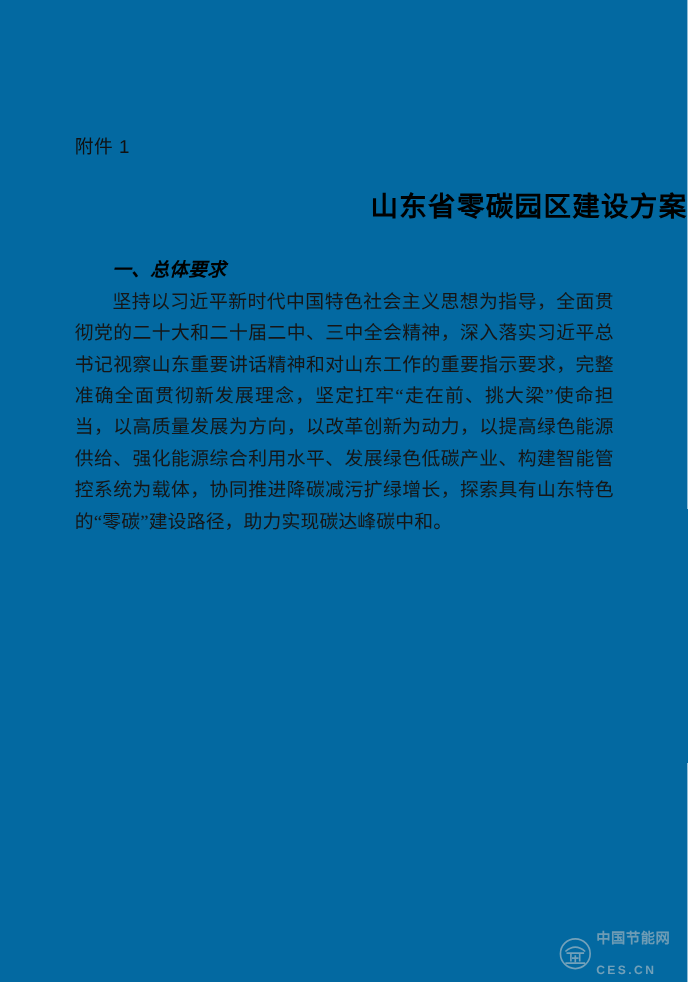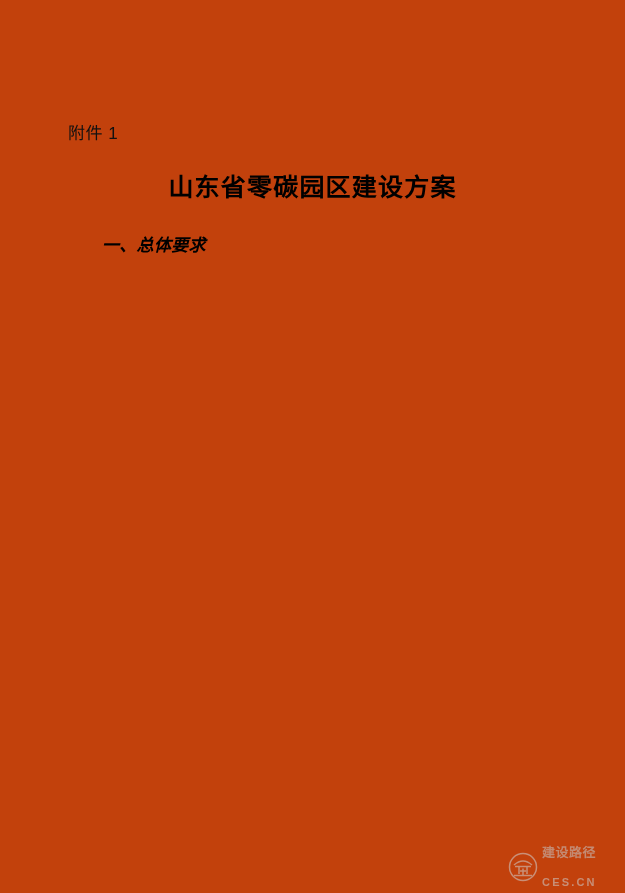--- a/index.html
+++ b/index.html
@@ -13,42 +13,42 @@
     position: relative;
     overflow: hidden;
     font-family: "Liberation Serif", "DejaVu Serif", serif;
     color: #1a1a1a;
     -webkit-font-smoothing: antialiased;
   }
 
   .page {
     position: absolute;
     inset: 0;
-    background: #c2410c;
+    background: #0369a1;
   }
 
   
   .attachment-label {
     position: absolute;
     left: 68px;
     top: 119px;
     font-family: "Liberation Sans", "DejaVu Sans", sans-serif;
     font-size: 17px;
     letter-spacing: 0.5px;
     color: #111111;
     white-space: nowrap;
   }
 
   
   .doc-title {
     position: absolute;
     left: 0;
     right: 0;
     top: 167px;
-    text-align: center;
+    text-align: right;
     font-family: Liberation Serif, serif;
     font-weight: bold;
     font-size: 25px;
     letter-spacing: 1.2px;
     color: #000000;
   }
 
   
   .body-block {
     position: absolute;
@@ -136,35 +136,36 @@
 
   <div class="attachment-label">附件 1</div>
 
   <div class="doc-title">山东省零碳园区建设方案</div>
 
   <div class="body-block">
 
 
     <p class="section-heading">一、总体要求</p>
 
+    <p class="para indent">坚持以习近平新时代中国特色社会主义思想为指导，全面贯彻党的二十大和二十届二中、三中全会精神，深入落实习近平总书记视察山东重要讲话精神和对山东工作的重要指示要求，完整准确全面贯彻新发展理念，坚定扛牢“走在前、挑大梁”使命担当，以高质量发展为方向，以改革创新为动力，以提高绿色能源供给、强化能源综合利用水平、发展绿色低碳产业、构建智能管控系统为载体，协同推进降碳减污扩绿增长，探索具有山东特色的“零碳”建设路径，助力实现碳达峰碳中和。</p>
 
 
 
   </div>
 
   <div class="watermark">
     <svg class="wm-mark" viewBox="0 0 60 60" aria-hidden="true">
       <circle cx="30" cy="30" r="27" fill="none" stroke="#cfcfcf" stroke-width="3"></circle>
       <path d="M12 26 Q30 10 48 26" fill="none" stroke="#cfcfcf" stroke-width="3"></path>
       <line x1="14" y1="29" x2="46" y2="29" stroke="#cfcfcf" stroke-width="3"></line>
       <line x1="22" y1="29" x2="22" y2="44" stroke="#cfcfcf" stroke-width="3"></line>
       <line x1="38" y1="29" x2="38" y2="44" stroke="#cfcfcf" stroke-width="3"></line>
       <line x1="30" y1="33" x2="30" y2="46" stroke="#cfcfcf" stroke-width="3"></line>
       <line x1="24" y1="38" x2="36" y2="38" stroke="#cfcfcf" stroke-width="3"></line>
       <line x1="12" y1="47" x2="48" y2="47" stroke="#cfcfcf" stroke-width="3"></line>
     </svg>
     <div class="wm-text">
-      <span class="wm-cn">建设路径</span>
+      <span class="wm-cn">中国节能网</span>
       <span class="wm-en">CES.CN</span>
     </div>
   </div>
 
 </div>
 
 </body></html>

